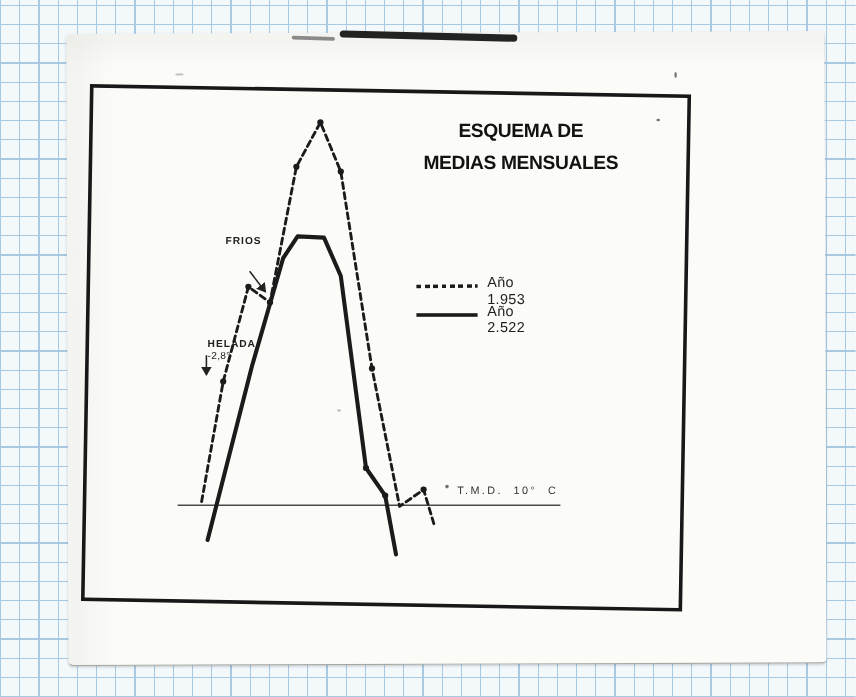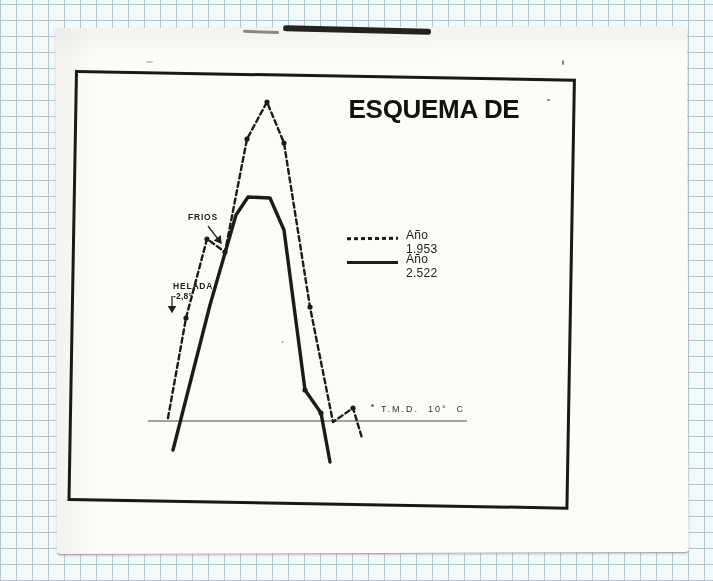--- a/index.html
+++ b/index.html
@@ -40,29 +40,29 @@
   }
   svg.chart{position:absolute; left:0; top:0; pointer-events:none;}
   .series{stroke:var(--ink); fill:none; stroke-linejoin:round; stroke-linecap:round;}
   .series.dashed{stroke-width:2.4; stroke-dasharray:5 3.5;}
   .series.solid{stroke-width:3.4;}
   .dot{fill:var(--ink);}
   .baseline{stroke:#4a4a4a; stroke-width:1.2;}
   .arrow{stroke:#222; stroke-width:1.3; fill:none;}
   .title{
     position:absolute; left:328px; top:96px; width:212px;
-    text-align:center; font-weight:bold; font-size:26px; line-height:27px;
+    text-align:center; font-weight:bold; font-size:16px; line-height:27px;
     letter-spacing:-0.3px; color:#121212;
   }
   .legend-row{position:absolute; height:16px;}
   .legend-label{font-size:12px; color:#1e1e1e; letter-spacing:0.3px;}
   .sw{position:absolute; height:3px; width:51px; background:var(--ink);}
   .sw.dashed{background:repeating-linear-gradient(90deg, var(--ink) 0 4px, transparent 4px 7px); transform:rotate(-0.5deg);}
   .ann{position:absolute; color:#222; font-size:8.5px; font-weight:700; letter-spacing:0.8px;}
-  .ann small{display:block; font-size:8.5px; font-weight:700; letter-spacing:0.2px;}
+  .ann small{display:block; font-size:8.5px; font-weight:400; letter-spacing:0.2px;}
   .tmd{
     position:absolute; left:381px; top:404px; font-size:9px; font-weight:400;
     letter-spacing:2px; color:#333; white-space:pre;
   }
   .speck{position:absolute; background:#444; border-radius:50%; opacity:.75;}
 </style>
 </head>
 <body>
 
 <div class="paper">
@@ -90,32 +90,33 @@
     <circle cx="353" cy="408" r="2.6" class="dot"></circle>
     <polyline points="173,450 210,305 236,215 248,197 270,198 284,230 305,390 321,413 330,462" class="series solid"></polyline>
     <circle cx="305" cy="390" r="2.6" class="dot"></circle>
     <circle cx="321" cy="413" r="2.6" class="dot"></circle>
     <line x1="208" y1="226" x2="221" y2="243" class="arrow" marker-end="url(#arrh)"></line>
     <line x1="172" y1="296" x2="172" y2="312" class="arrow" marker-end="url(#arrh)"></line>
   </svg>
 
 <div class="title">
   <div>ESQUEMA DE</div>
+  <div>MEDIAS MENSUALES</div>
 </div>
 
 <div class="legend-row" style="left:347px; top:228px;">
   <span class="sw dashed" style="left:0; top:9px;"></span>
   <span class="legend-label" style="position:absolute; left:59px; top:0;">Año 1.953</span>
 </div>
 <div class="legend-row" style="left:347px; top:252px;">
   <span class="sw" style="left:0; top:9px;"></span>
   <span class="legend-label" style="position:absolute; left:59px; top:0;">Año 2.522</span>
 </div>
 
-<div class="ann" style="left:188px; top:212px;">FRIOS</div>
+<div class="ann" style="left:188px; top:195px;">FRIOS</div>
 
 <div class="ann" style="left:146px; top:281px;margin-left:27px;">
   <span>HELADA</span>
   <small>-2,8°</small>
 </div>
 
 <div class="tmd">T.M.D.  10°  C</div>
 
 <div class="speck" style="left:562px; top:60px; width:2px; height:5px;"></div>
 <div class="speck" style="left:547px; top:99px; width:3px; height:2px;"></div>

